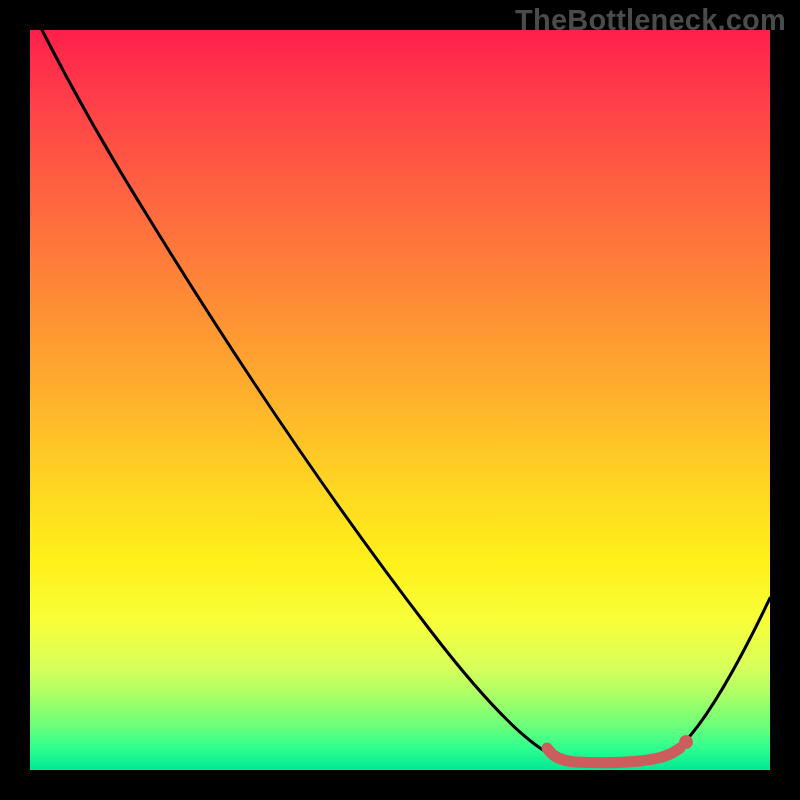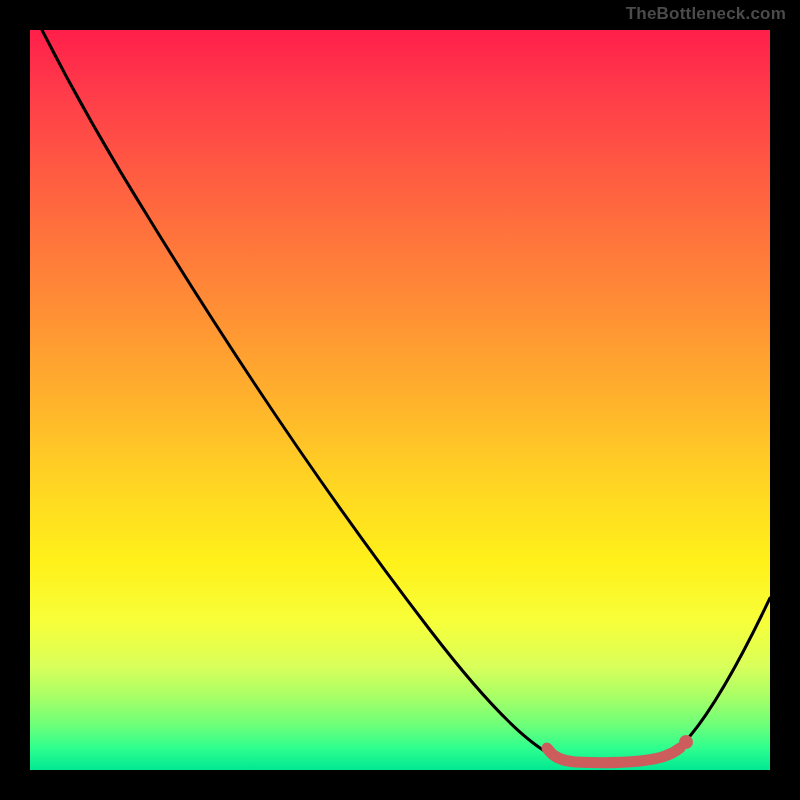--- a/index.html
+++ b/index.html
@@ -15,21 +15,21 @@
     position: relative;
     width: 800px;
     height: 800px;
     background: #000;
   }
   .watermark {
     position: absolute;
     top: 4px;
     right: 14px;
     color: #4b4b4b;
-    font-size: 17px;
+    font-size: 29px;
     font-weight: 600;
     letter-spacing: 0.2px;
     z-index: 5;
   }
   .plot {
     position: absolute;
     left: 30px;
     top: 30px;
     width: 740px;
     height: 740px;

